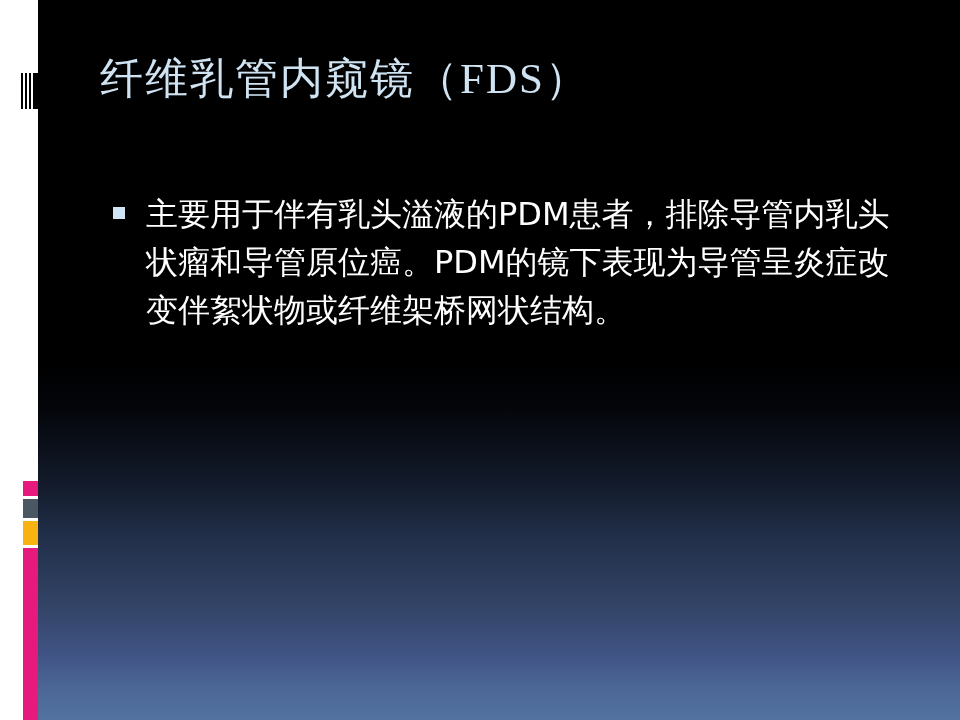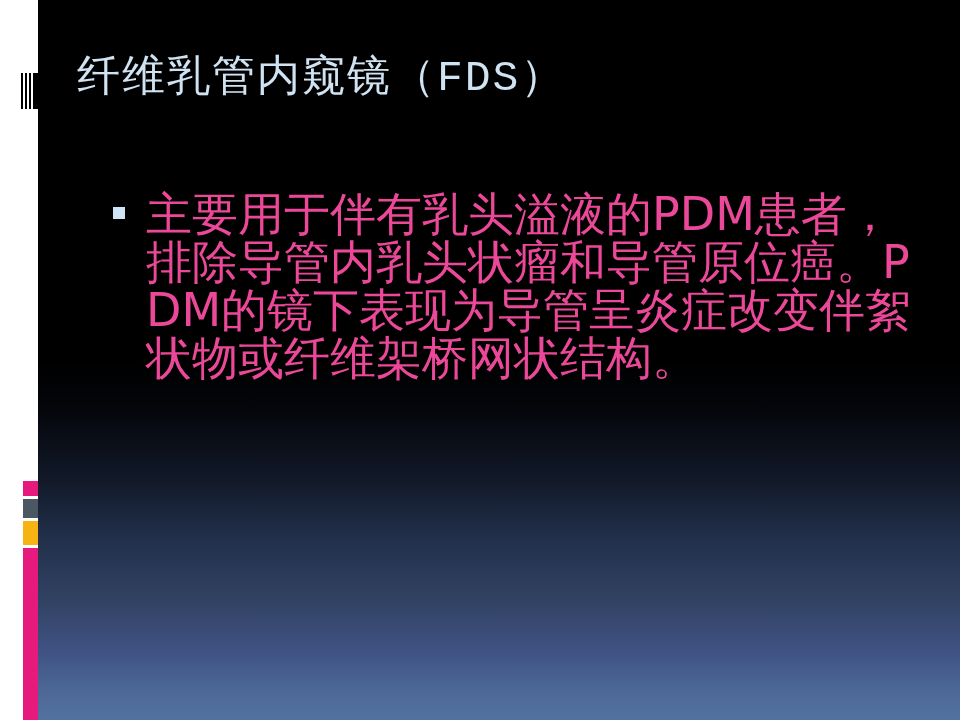--- a/index.html
+++ b/index.html
@@ -69,24 +69,24 @@
     width: 15px;
   }
   .chip-magenta-top { top: 481px;  height: 15px; background: #e6197d; }
   .chip-slate       { top: 499px;  height: 19px; background: #4c5764; }
   .chip-amber       { top: 521px;  height: 24px; background: #f7b311; }
   .chip-magenta-bar { top: 548px;  height: 172px; background: #e6197d; }
 
   
   .title {
     position: absolute;
-    left: 77px;
+    left: 100px;
     top: 53px;
     width: 830px;
-    font-family: Liberation Mono, monospace;
+    font-family: Liberation Serif, serif;
     font-size: 43px;
     line-height: 52px;
     font-weight: 400;
     color: #cfe3f2;
     letter-spacing: 2px;
     white-space: nowrap;
     text-shadow: 0 1px 2px rgba(0,0,0,0.9);
   }
 
   
@@ -104,23 +104,23 @@
     flex: 0 0 auto;
     width: 12px;
     height: 12px;
     background: #cfe4f5;
     margin-top: 17px;
     margin-right: 21px;
   }
   .bullet-text {
     flex: 1 1 auto;
     font-family: "DejaVu Sans", "Liberation Sans", sans-serif;
-    font-size: 46px;
+    font-size: 32px;
     line-height: 48px;
-    color: #ec4899;
+    color: #ffffff;
     text-shadow: 0 1px 2px rgba(0,0,0,0.85);
     word-break: break-all;
   }
 </style>
 </head>
 <body>
 
 <div id="slide">
 
   <div class="bg-gradient"></div>

